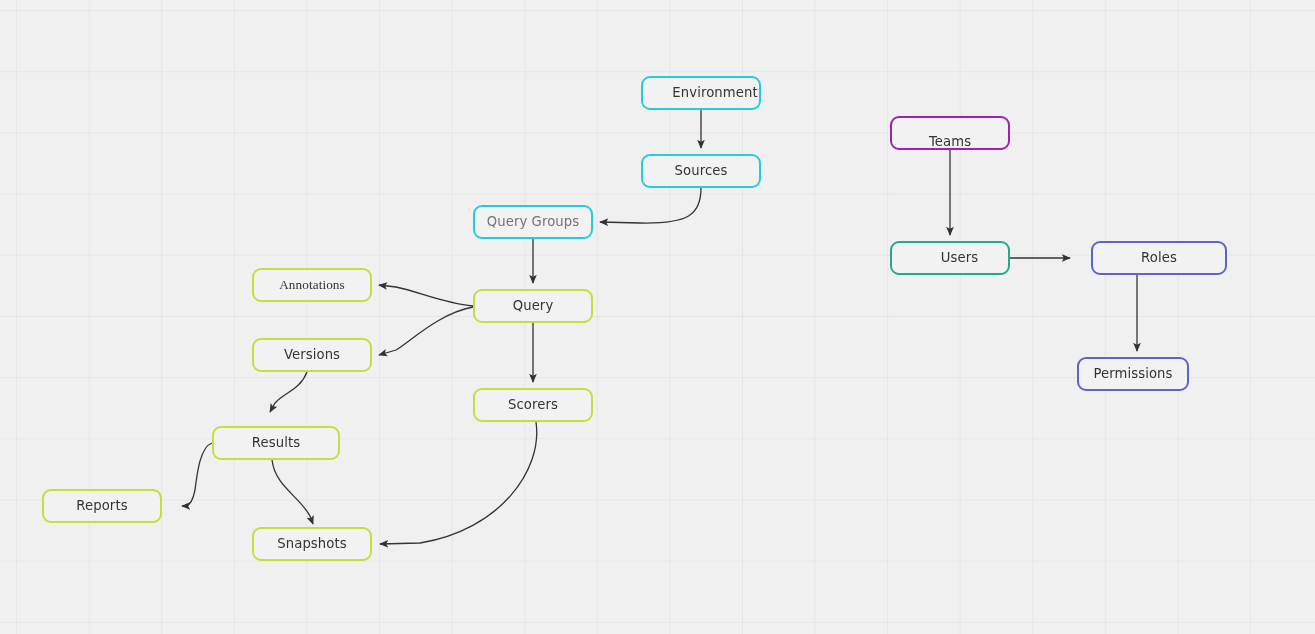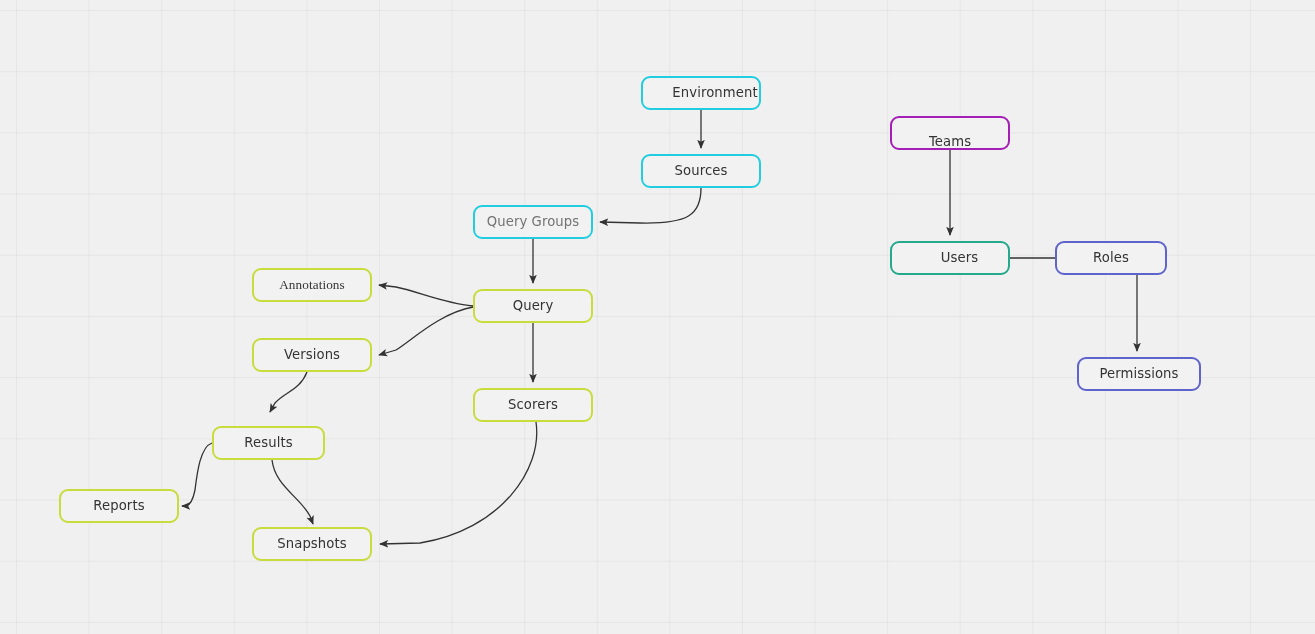--- a/index.html
+++ b/index.html
@@ -94,36 +94,36 @@
       </div>
       <div class="node" style="left: 473px; top: 289px; width: 120px; height: 34px; border-color: rgb(200, 220, 60); background: rgb(242, 242, 242);">
         <span class="node-label" style="color: rgb(51, 51, 51);">Query</span>
       </div>
       <div class="node" style="left: 252px; top: 338px; width: 120px; height: 34px; border-color: rgb(200, 220, 60); background: rgb(242, 242, 242);">
         <span class="node-label" style="color: rgb(51, 51, 51);">Versions</span>
       </div>
       <div class="node" style="left: 473px; top: 388px; width: 120px; height: 34px; border-color: rgb(200, 220, 60); background: rgb(242, 242, 242);">
         <span class="node-label" style="color: rgb(51, 51, 51);">Scorers</span>
       </div>
-      <div class="node" style="left: 212px; top: 426px; width: 113px; height: 34px; border-color: rgb(200, 220, 60); background: rgb(242, 242, 242);">
+      <div class="node" style="left: 212px; top: 426px; width: 128px; height: 34px; border-color: rgb(200, 220, 60); background: rgb(242, 242, 242);">
         <span class="node-label" style="color: rgb(51, 51, 51);">Results</span>
       </div>
-      <div class="node" style="left: 59px; top: 489px; width: 120px; height: 34px; border-color: rgb(200, 220, 60); background: rgb(242, 242, 242);">
+      <div class="node" style="left: 42px; top: 489px; width: 120px; height: 34px; border-color: rgb(200, 220, 60); background: rgb(242, 242, 242);">
         <span class="node-label" style="color: rgb(51, 51, 51);">Reports</span>
       </div>
       <div class="node" style="left: 252px; top: 527px; width: 120px; height: 34px; border-color: rgb(200, 220, 60); background: rgb(242, 242, 242);">
         <span class="node-label" style="color: rgb(51, 51, 51);">Snapshots</span>
       </div>
       <div class="node" style="left: 890px; top: 116px; width: 120px; height: 34px; border-color: rgb(164, 31, 181); background: rgb(242, 242, 242); align-items: flex-end;">
         <span class="node-label" style="color: rgb(51, 51, 51);">Teams</span>
       </div>
       <div class="node" style="left: 890px; top: 241px; width: 120px; height: 34px; border-color: rgb(37, 169, 140); background: rgb(242, 242, 242);">
         <span class="node-label" style="color: rgb(51, 51, 51); margin-left: 19px;">Users</span>
       </div>
-      <div class="node" style="left: 1055px; top: 241px; width: 112px; height: 34px; border-color: rgb(95, 99, 204); background: rgb(242, 242, 242);">
+      <div class="node" style="left: 1091px; top: 241px; width: 136px; height: 34px; border-color: rgb(95, 99, 204); background: rgb(242, 242, 242);">
         <span class="node-label" style="color: rgb(51, 51, 51);">Roles</span>
       </div>
-      <div class="node" style="left: 1077px; top: 357px; width: 124px; height: 34px; border-color: rgb(95, 99, 204); background: rgb(242, 242, 242);">
+      <div class="node" style="left: 1077px; top: 357px; width: 112px; height: 34px; border-color: rgb(95, 99, 204); background: rgb(242, 242, 242);">
         <span class="node-label" style="color: rgb(51, 51, 51);">Permissions</span>
       </div>
     </div>
 
 </div>
 
 </body></html>

